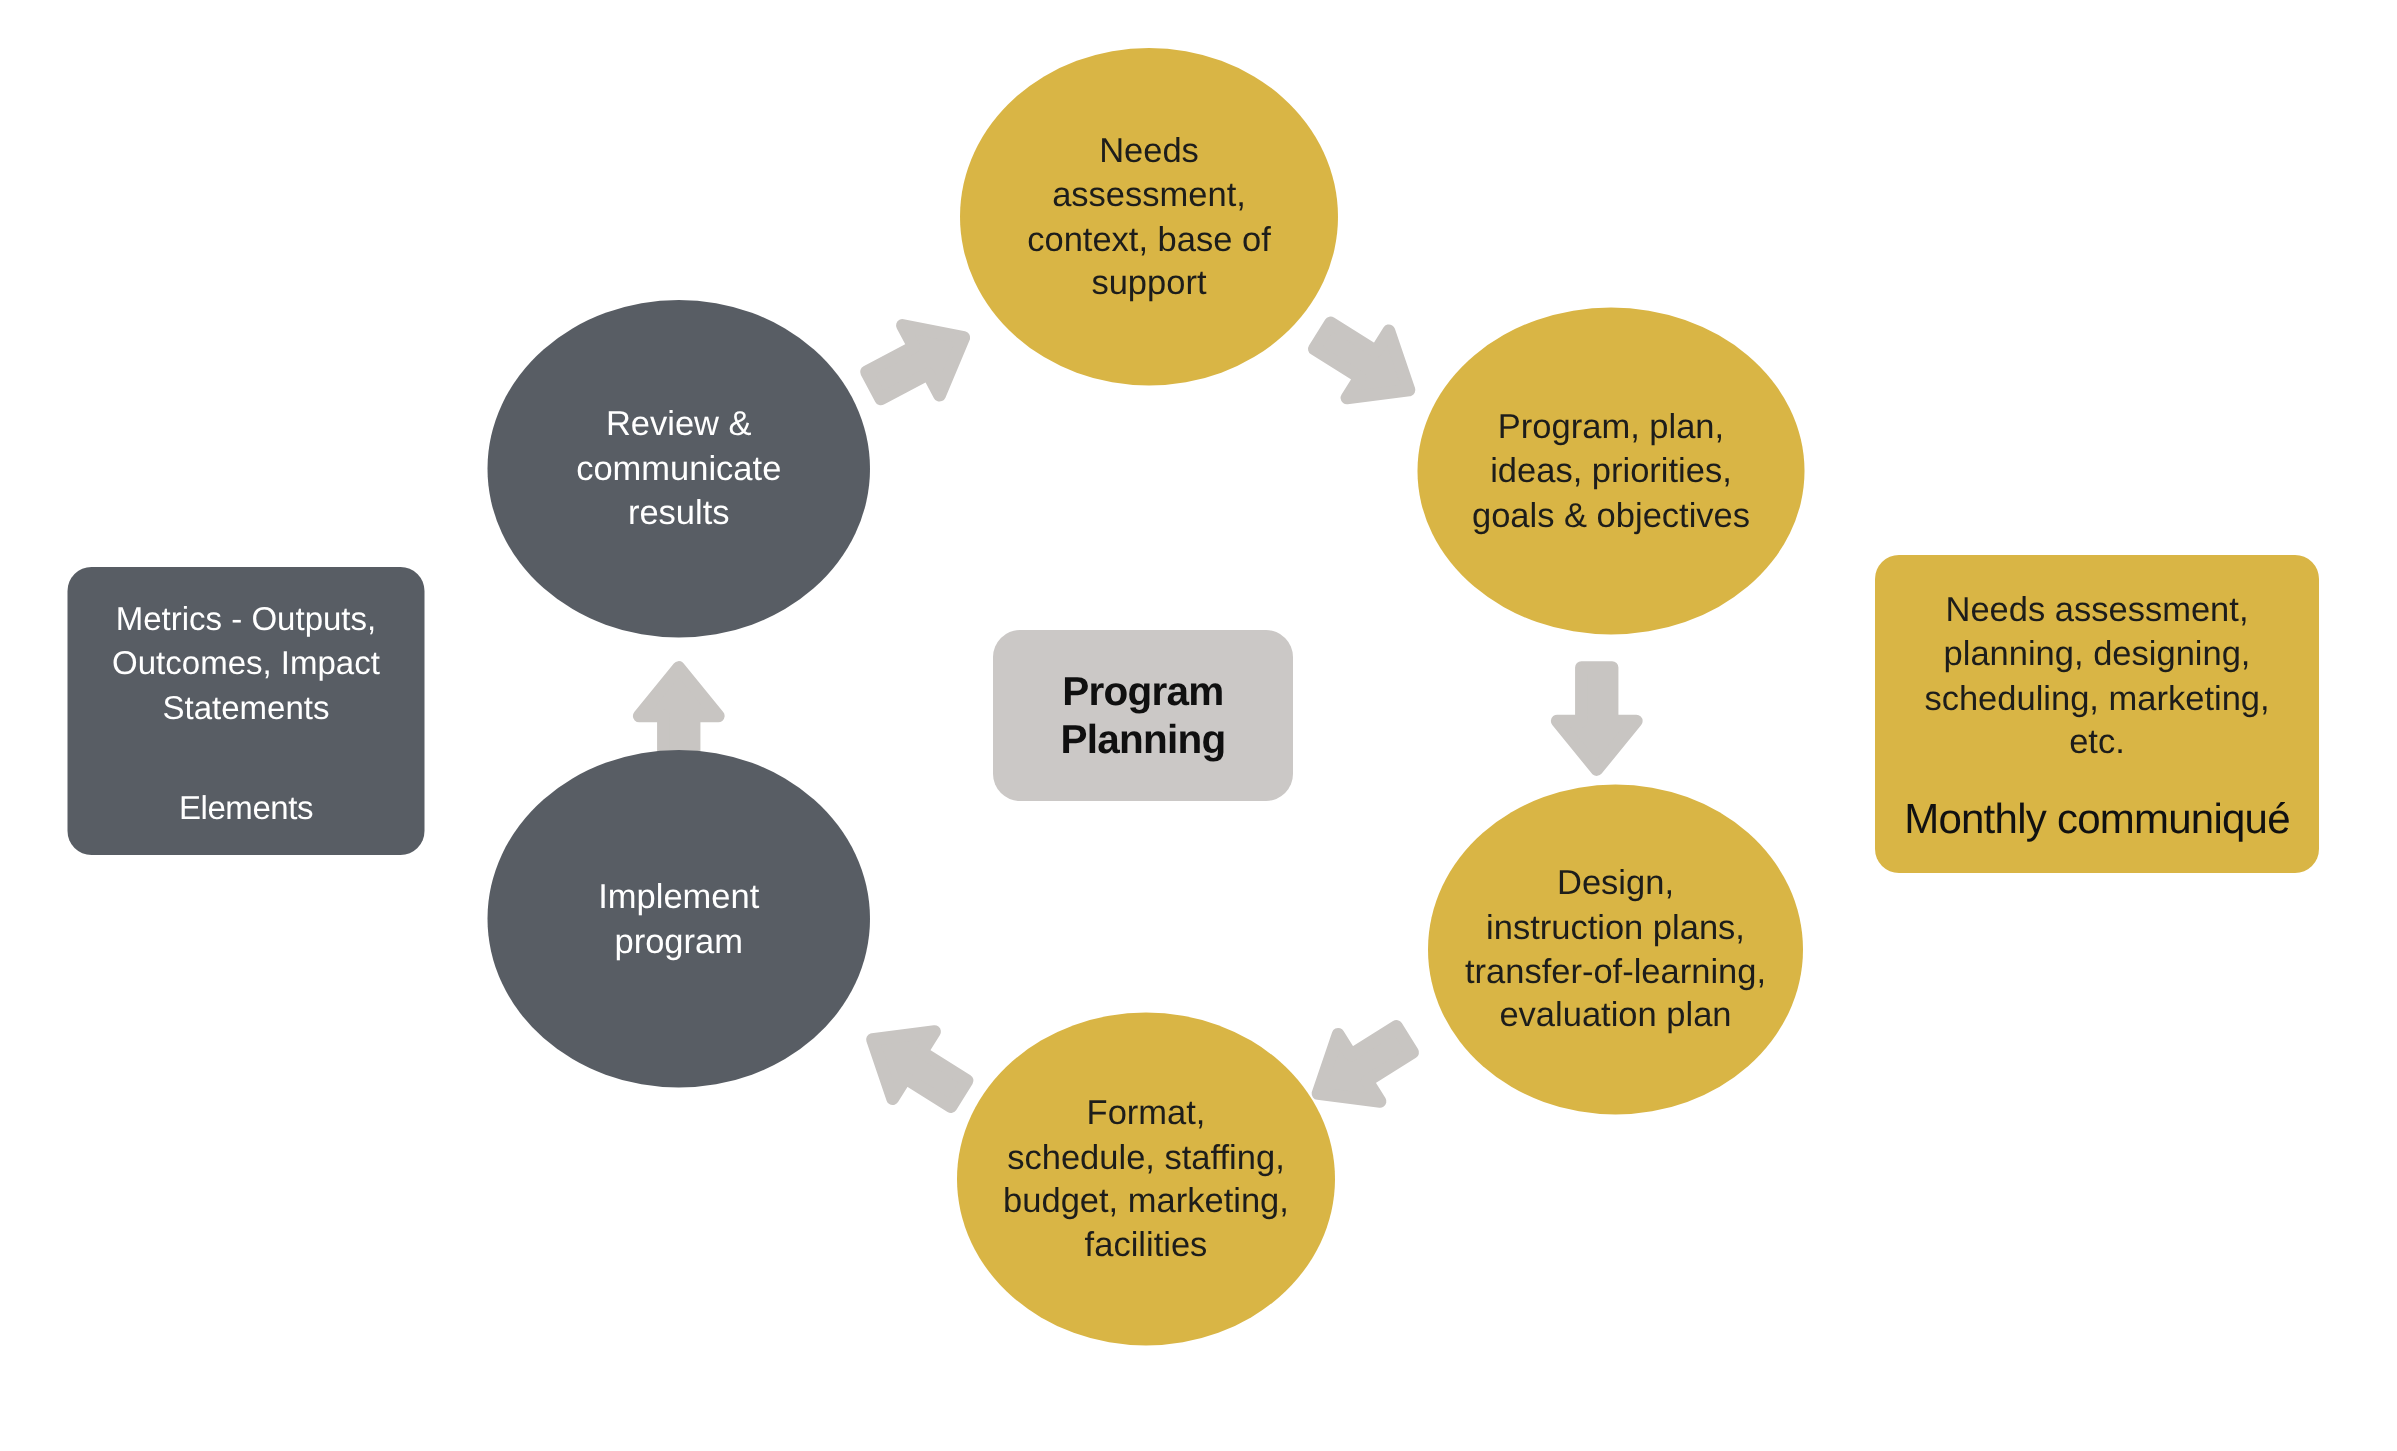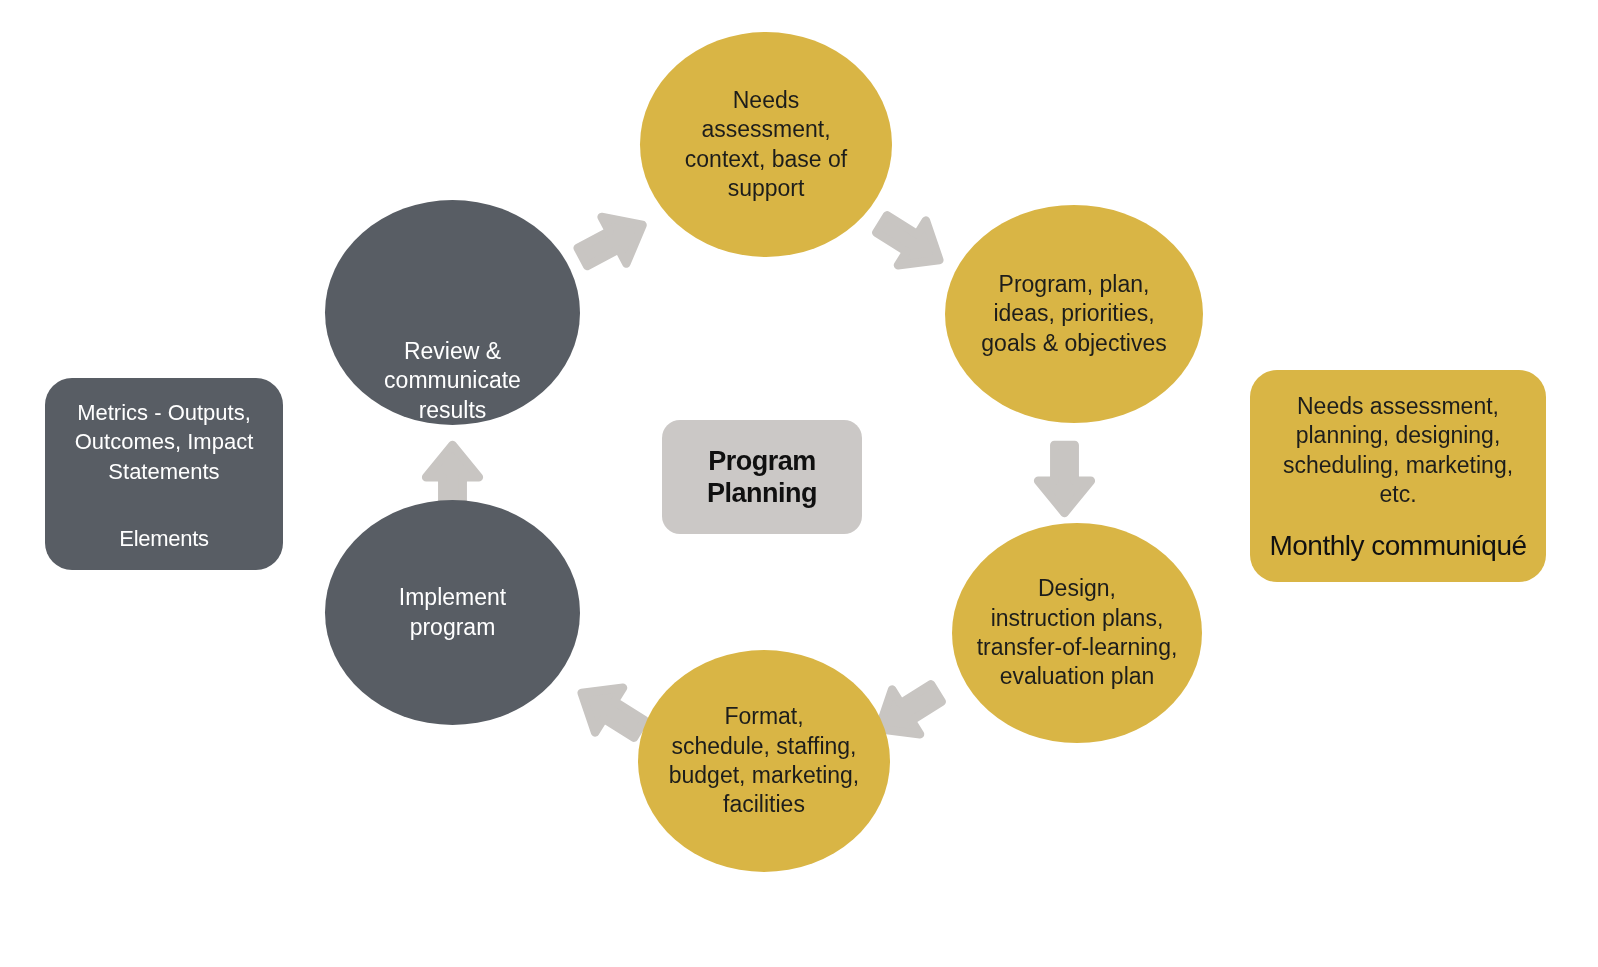--- a/index.html
+++ b/index.html
@@ -33,23 +33,23 @@
     font-size: 23px;
     line-height: 1.28;
     padding: 0 10px;
   }
   .node.gold { background: var(--gold); color: var(--text-dark); }
   .node.dark { background: var(--dark); color: var(--text-light); }
 
   #node-needs     { left: 640px; top: 32px;  width: 252px; height: 225px; }
   #node-program   { left: 945px; top: 205px; width: 258px; height: 218px; }
   #node-design    { left: 952px; top: 523px; width: 250px; height: 220px; }
-  #node-format    { left: 638px; top: 650px; width: 252px; height: 222px; }
+  #node-format    { left: 638px; top: 675px; width: 252px; height: 222px; }
   #node-implement { left: 325px; top: 500px; width: 255px; height: 225px; }
-  #node-review    { left: 325px; top: 200px; width: 255px; height: 225px; align-items: flex-end; }
+  #node-review    { left: 325px; top: 200px; width: 255px; height: 225px; }
 
   
   .center-box {
     position: absolute;
     left: 662px; top: 420px;
     width: 200px; height: 114px;
     background: var(--center-box);
     border-radius: 18px;
     display: flex;
     align-items: center;
@@ -61,21 +61,21 @@
     font-weight: 700;
     font-size: 27px;
     line-height: 1.2;
     letter-spacing: -0.5px;
     color: #101010;
   }
 
   
   .callout {
     position: absolute;
-    border-radius: 27px;
+    border-radius: 16px;
     box-sizing: border-box;
     display: flex;
     flex-direction: column;
     align-items: center;
     justify-content: space-between;
     text-align: center;
   }
   #callout-left {
     left: 45px; top: 378px;
     width: 238px; height: 192px;

